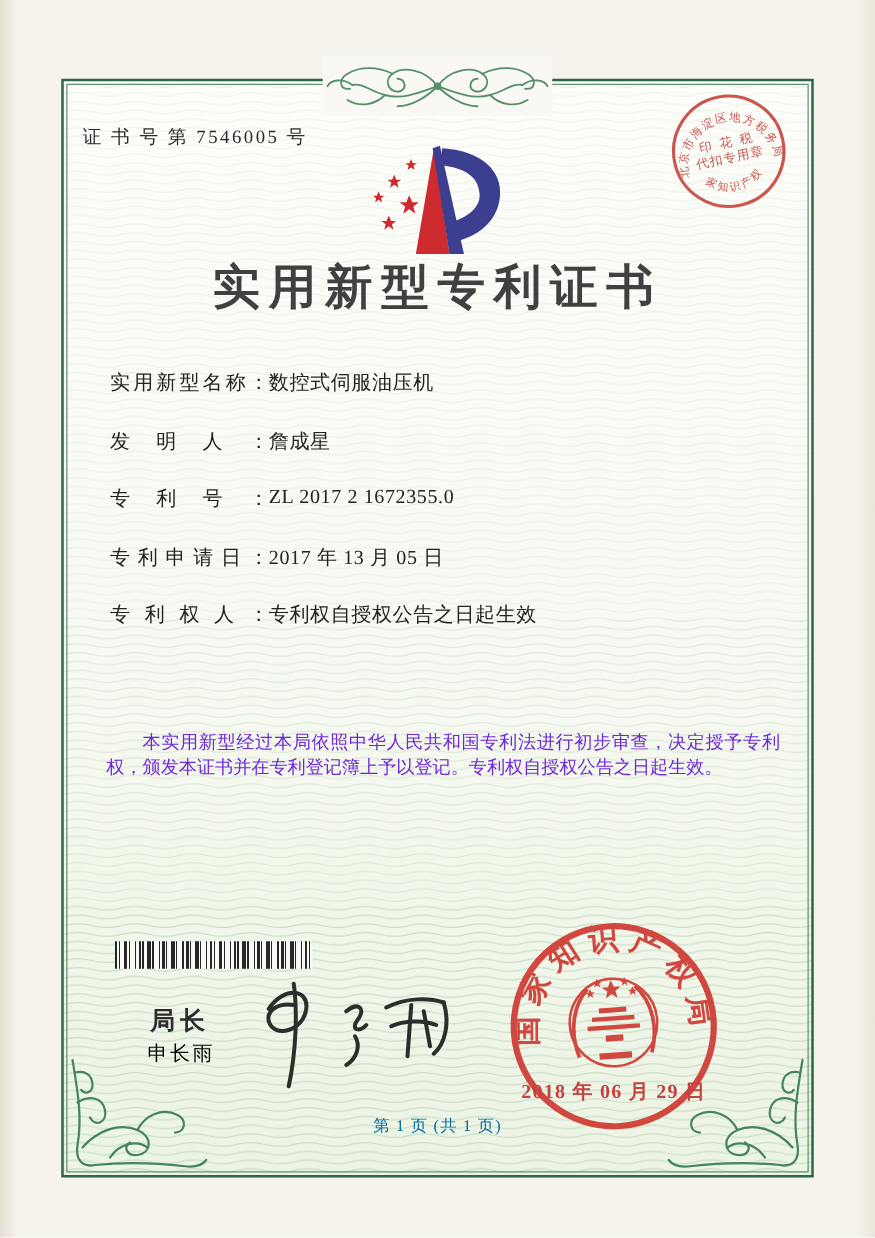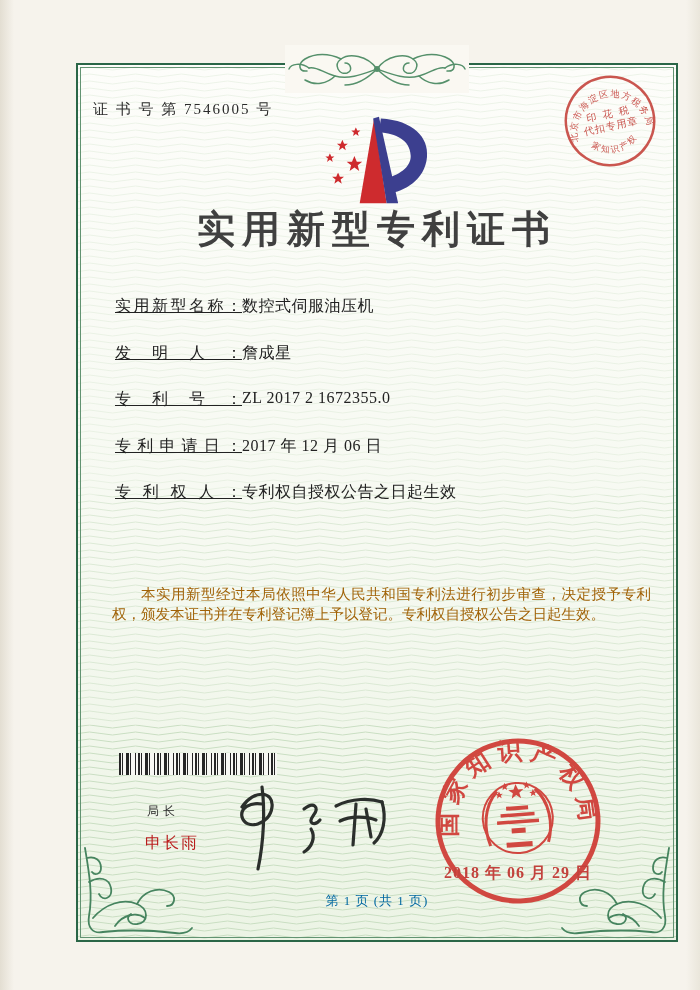--- a/index.html
+++ b/index.html
@@ -3,51 +3,51 @@
 <meta charset="utf-8">
 <style>
   html,body{margin:0;padding:0;}
   body{
     width:700px;height:990px;position:relative;overflow:hidden;
     background:linear-gradient(90deg,#e3ded2 0,#f6f3ec 14px,#f6f3ec 686px,#eae6db 700px);
     font-family:"Liberation Serif","DejaVu Serif",serif;
     color:#222;
   }
   .frame{
-    position:absolute;left:49px;top:63px;width:602px;height:879px;margin-left:27px;
+    position:absolute;left:49px;top:63px;width:602px;height:879px;
   }
   .border-outer,.border-inner{position:absolute;pointer-events:none;z-index:3;}
   .border-outer{inset:0;border:2px solid #2a6647;}
   .border-inner{inset:4px;border:1px solid #629372;}
   .guilloche{position:absolute;inset:2px;z-index:0;}
   .content{position:absolute;inset:0;z-index:4;}
 
   .cert-no{position:absolute;left:17px;top:37px;font-size:15px;letter-spacing:2px;color:#2b2b2b;}
   .logo{position:absolute;left:50%;transform:translateX(-50%);top:46px;}
   .title{position:absolute;left:0;right:0;top:141px;text-align:center;
          font-size:38px;font-weight:600;letter-spacing:7px;color:#404040;}
 
   .frow{position:absolute;left:39px;font-size:16px;white-space:nowrap;color:#222;}
-  .flabel{display:inline-block;width:127px;text-align:justify;text-align-last:justify;vertical-align:top;text-decoration:underline;}
+  .flabel{display:inline-block;width:127px;text-align:justify;text-align-last:justify;vertical-align:top;}
   .fvalue{letter-spacing:0.5px;}
   .addr2{position:absolute;left:166px;top:24px;letter-spacing:0.5px;}
   .grant-right{position:absolute;left:280px;top:0;}
   .flabel-sm{display:inline-block;width:110px;text-align:justify;text-align-last:justify;}
 
   .paras{position:absolute;left:36px;top:521px;width:539px;font-size:14.5px;
-         line-height:20px;text-align:justify;color:#a16207;}
+         line-height:20px;text-align:justify;color:#6d28d9;}
   .paras p{margin:0 0 2px 0;text-indent:2em;}
 
   .barcode{position:absolute;left:43px;top:690px;width:158px;height:22px;
     background:repeating-linear-gradient(90deg,
       #262626 0 2px,#f8f8f4 2px 3px,#262626 3px 4px,#f8f8f4 4px 7px,
       #262626 7px 10px,#f8f8f4 10px 11px,#262626 11px 12px,#f8f8f4 12px 16px,
       #262626 16px 17px,#f8f8f4 17px 19px);}
-  .sig-title{position:absolute;left:71px;top:740px;font-size:12px;letter-spacing:4px;color:#2d2d2d;}
-  .sig-name{position:absolute;left:69px;top:770px;font-size:16px;letter-spacing:2px;color:#b91c1c;}
+  .sig-title{position:absolute;left:71px;top:740px;font-size:20px;letter-spacing:4px;color:#2d2d2d;font-weight:bold;}
+  .sig-name{position:absolute;left:69px;top:770px;font-size:16px;letter-spacing:2px;color:#000000;}
   .sig-svg{position:absolute;left:140px;top:716px;}
 
   .seal{position:absolute;left:347px;top:663px;opacity:0.93;mix-blend-mode:multiply;}
   .tax-stamp{position:absolute;left:486px;top:10px;opacity:0.9;mix-blend-mode:multiply;}
 
   .footer{position:absolute;left:0;right:0;top:829px;text-align:center;font-size:13px;
           letter-spacing:1px;color:#0369a1;}
 
   .orn-top{position:absolute;left:50%;transform:translateX(-50%);top:-18px;z-index:5;}
   .orn-bl{position:absolute;left:3px;bottom:3px;z-index:5;}
@@ -147,21 +147,21 @@
     <div class="frow" style="top:233px">
       <span class="flabel">实用新型名称：</span><span class="fvalue">数控式伺服油压机</span>
     </div>
     <div class="frow" style="top:280px">
       <span class="flabel">发明人：</span><span class="fvalue">詹成星</span>
     </div>
     <div class="frow" style="top:326px">
       <span class="flabel">专利号：</span><span class="fvalue">ZL 2017 2 1672355.0</span>
     </div>
     <div class="frow" style="top:373px">
-      <span class="flabel">专利申请日：</span><span class="fvalue">2017 年 12 月 06 日</span>
+      <span class="flabel">专利申请日：</span><span class="fvalue">2017 年 13 月 05 日</span>
     </div>
     <div class="frow" style="top:419px">
       <span class="flabel">专利权人：</span><span class="fvalue">专利权自授权公告之日起生效</span>
     </div>
 
     <div class="paras">
       <p>本实用新型经过本局依照中华人民共和国专利法进行初步审查，决定授予专利权，颁发本证书并在专利登记簿上予以登记。专利权自授权公告之日起生效。</p>
     </div>
 
     <div class="barcode"></div>

